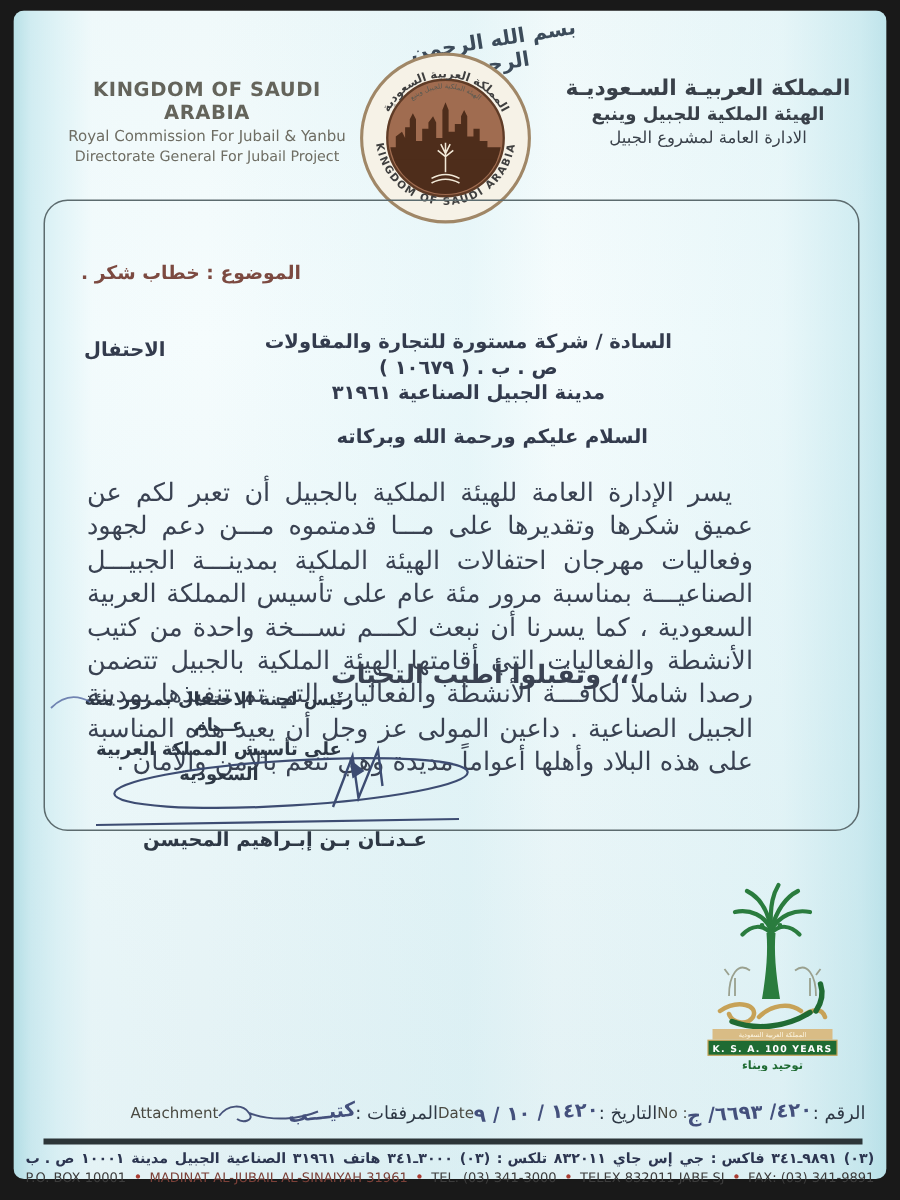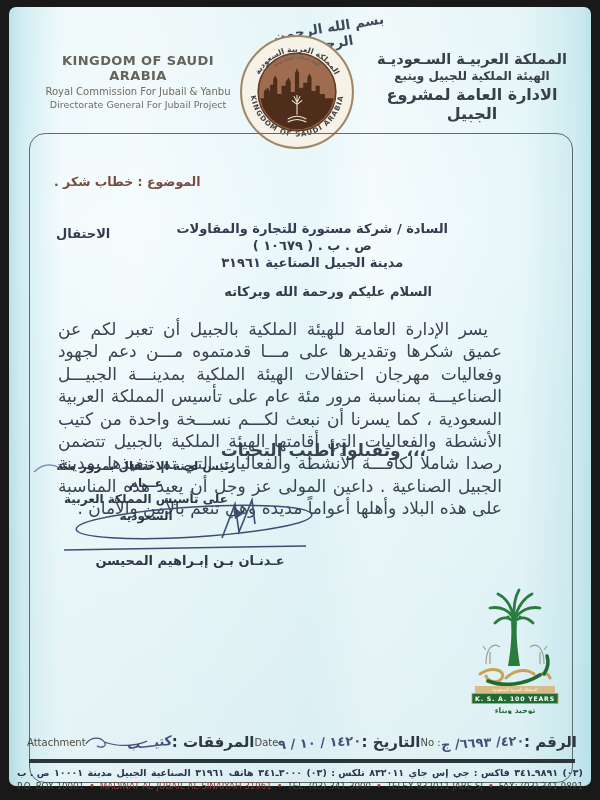--- a/index.html
+++ b/index.html
@@ -17,23 +17,23 @@
   .bismillah{position:absolute;left:246px;top:12px;width:150px;text-align:center;
     font-size:13.5px;font-weight:bold;color:#3c4b5a;transform:rotate(-9deg);direction:rtl;}
   .lh-en{position:absolute;left:24px;top:46px;width:210px;text-align:center;color:#6e6d63;}
   .lh-en .l1{font-size:13px;font-weight:bold;letter-spacing:.4px;color:#64645b;}
   .lh-en .l2{font-size:10px;margin-top:3px;}
   .lh-en .l3{font-size:9.5px;margin-top:2px;}
   .seal{position:absolute;left:230px;top:27px;}
   .lh-ar{position:absolute;right:10px;top:44px;width:218px;text-align:center;direction:rtl;color:#394049;}
   .lh-ar .l1{font-size:14.5px;font-weight:bold;}
   .lh-ar .l2{font-size:12px;font-weight:bold;margin-top:2px;}
-  .lh-ar .l3{font-size:16px;font-weight:bold;margin-top:2px;}
-  
-  .frame{position:absolute;left:20px;top:126px;width:544px;height:650px;
+  .lh-ar .l3{font-size:11px;font-weight:normal;margin-top:2px;}
+  
+  .frame{position:absolute;left:20px;top:126px;width:544px;height:421px;
     border:1.5px solid #5c6b6e;border-radius:16px;}
   .subject{position:absolute;left:24px;top:40px;font-size:12.5px;font-weight:bold;
     color:#7c4a41;direction:rtl;}
   .addressee{position:absolute;right:124px;top:86px;text-align:center;direction:rtl;
     font-weight:bold;color:#333b4d;font-size:13px;line-height:17px;}
   .honorific{position:absolute;left:26px;top:92px;font-weight:bold;font-size:13px;color:#333b4d;}
   .salutation{position:absolute;right:140px;top:150px;font-weight:bold;font-size:13px;color:#333b4d;}
   .body-text{position:absolute;left:20px;right:62px;top:176px;direction:rtl;text-align:justify;
     font-size:17px;line-height:22.4px;color:#3a4252;text-indent:14px;margin:8px;}
   .closing{position:absolute;right:146px;top:306px;font-weight:bold;font-size:17px;color:#3a4252;}
@@ -41,21 +41,21 @@
     font-weight:bold;font-size:12px;line-height:16.5px;color:#2e3845;}
   .pen-mark{position:absolute;left:2px;top:326px;}
   .sig-svg{position:absolute;left:24px;top:362px;}
   .sig-name{position:absolute;left:40px;top:419px;width:240px;text-align:center;direction:rtl;
     font-weight:bold;font-size:13px;letter-spacing:.5px;color:#2e3845;}
   .logo{position:absolute;right:4px;top:452px;}
   
   .refline{position:absolute;left:18px;top:722px;width:550px;height:26px;display:flex;
     align-items:center;justify-content:flex-end;}
   .refline .en{font-size:10px;color:#4a4a42;white-space:nowrap;}
-  .refline .lbl{font-size:15px;font-weight:bold;color:#2e3845;direction:rtl;white-space:nowrap;}
+  .refline .lbl{font-size:12px;font-weight:normal;color:#2e3845;direction:rtl;white-space:nowrap;}
   .hand{font-size:13px;font-weight:bold;color:#44507c;white-space:nowrap;transform:rotate(-3deg);}
   .hand-kotayb{transform:rotate(-6deg);margin-left:-14px;}
   .squiggle{margin-left:-4px;margin-right:-8px;}
   .rule{position:absolute;left:20px;top:752px;width:546px;height:3px;
     border-top:3px solid #2c3538;border-bottom:1.5px solid #2c3538;}
   
   .f-ar{position:absolute;left:8px;top:760px;width:566px;display:flex;
     justify-content:space-between;font-size:9.5px;font-weight:bold;color:#2c3550;}
   .f-ar span{direction:rtl;white-space:nowrap;}
   .f-en{position:absolute;left:8px;top:773px;width:566px;display:flex;align-items:center;

